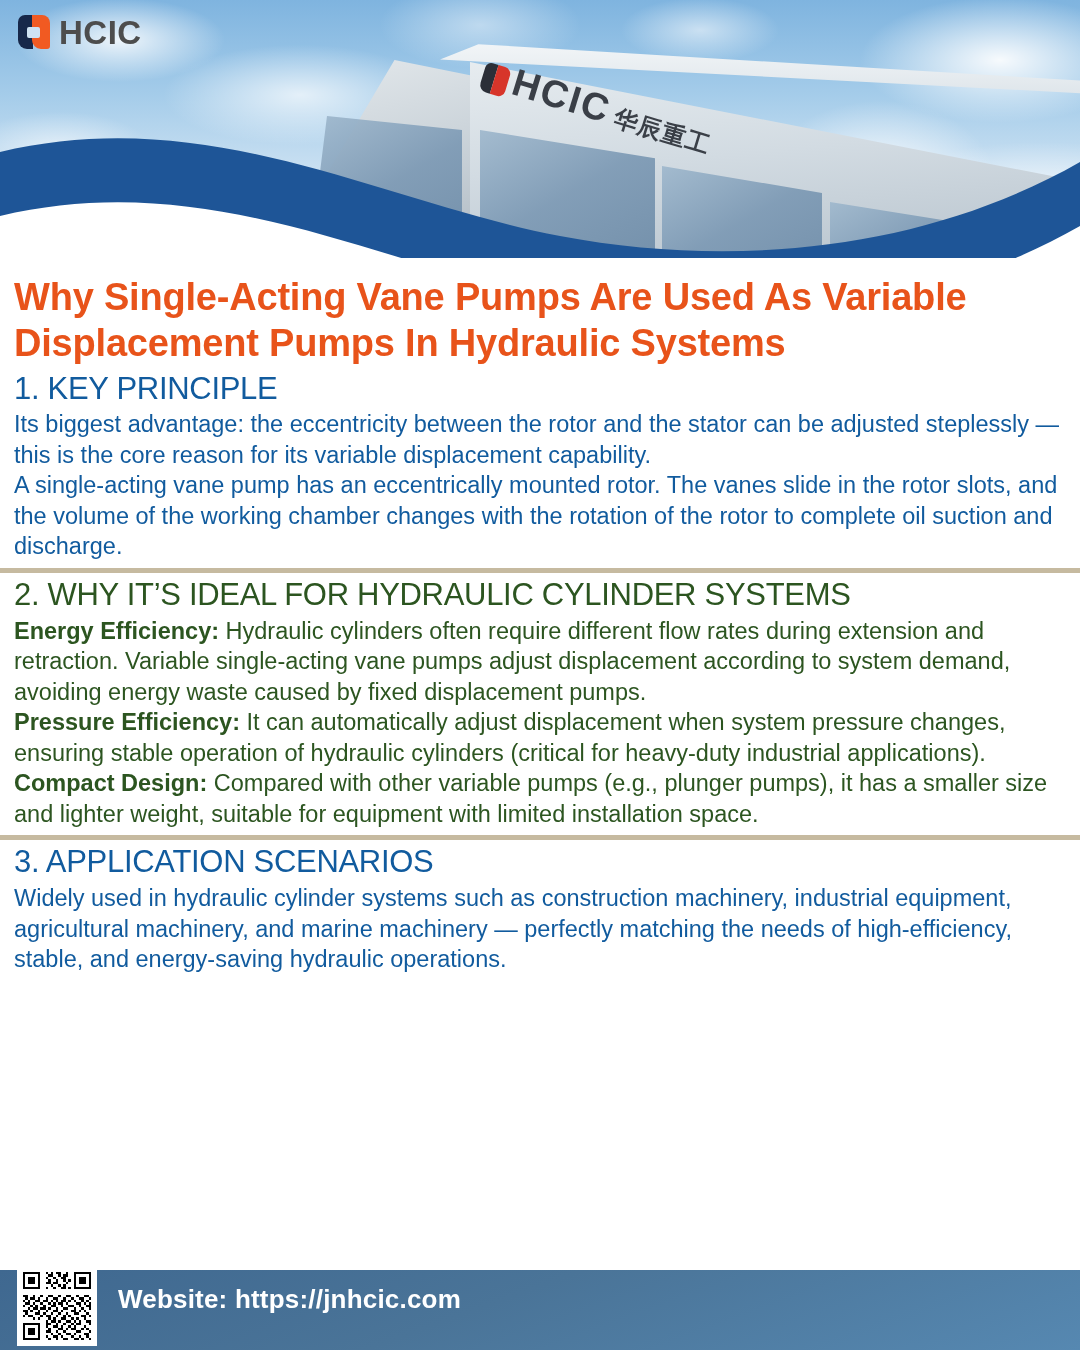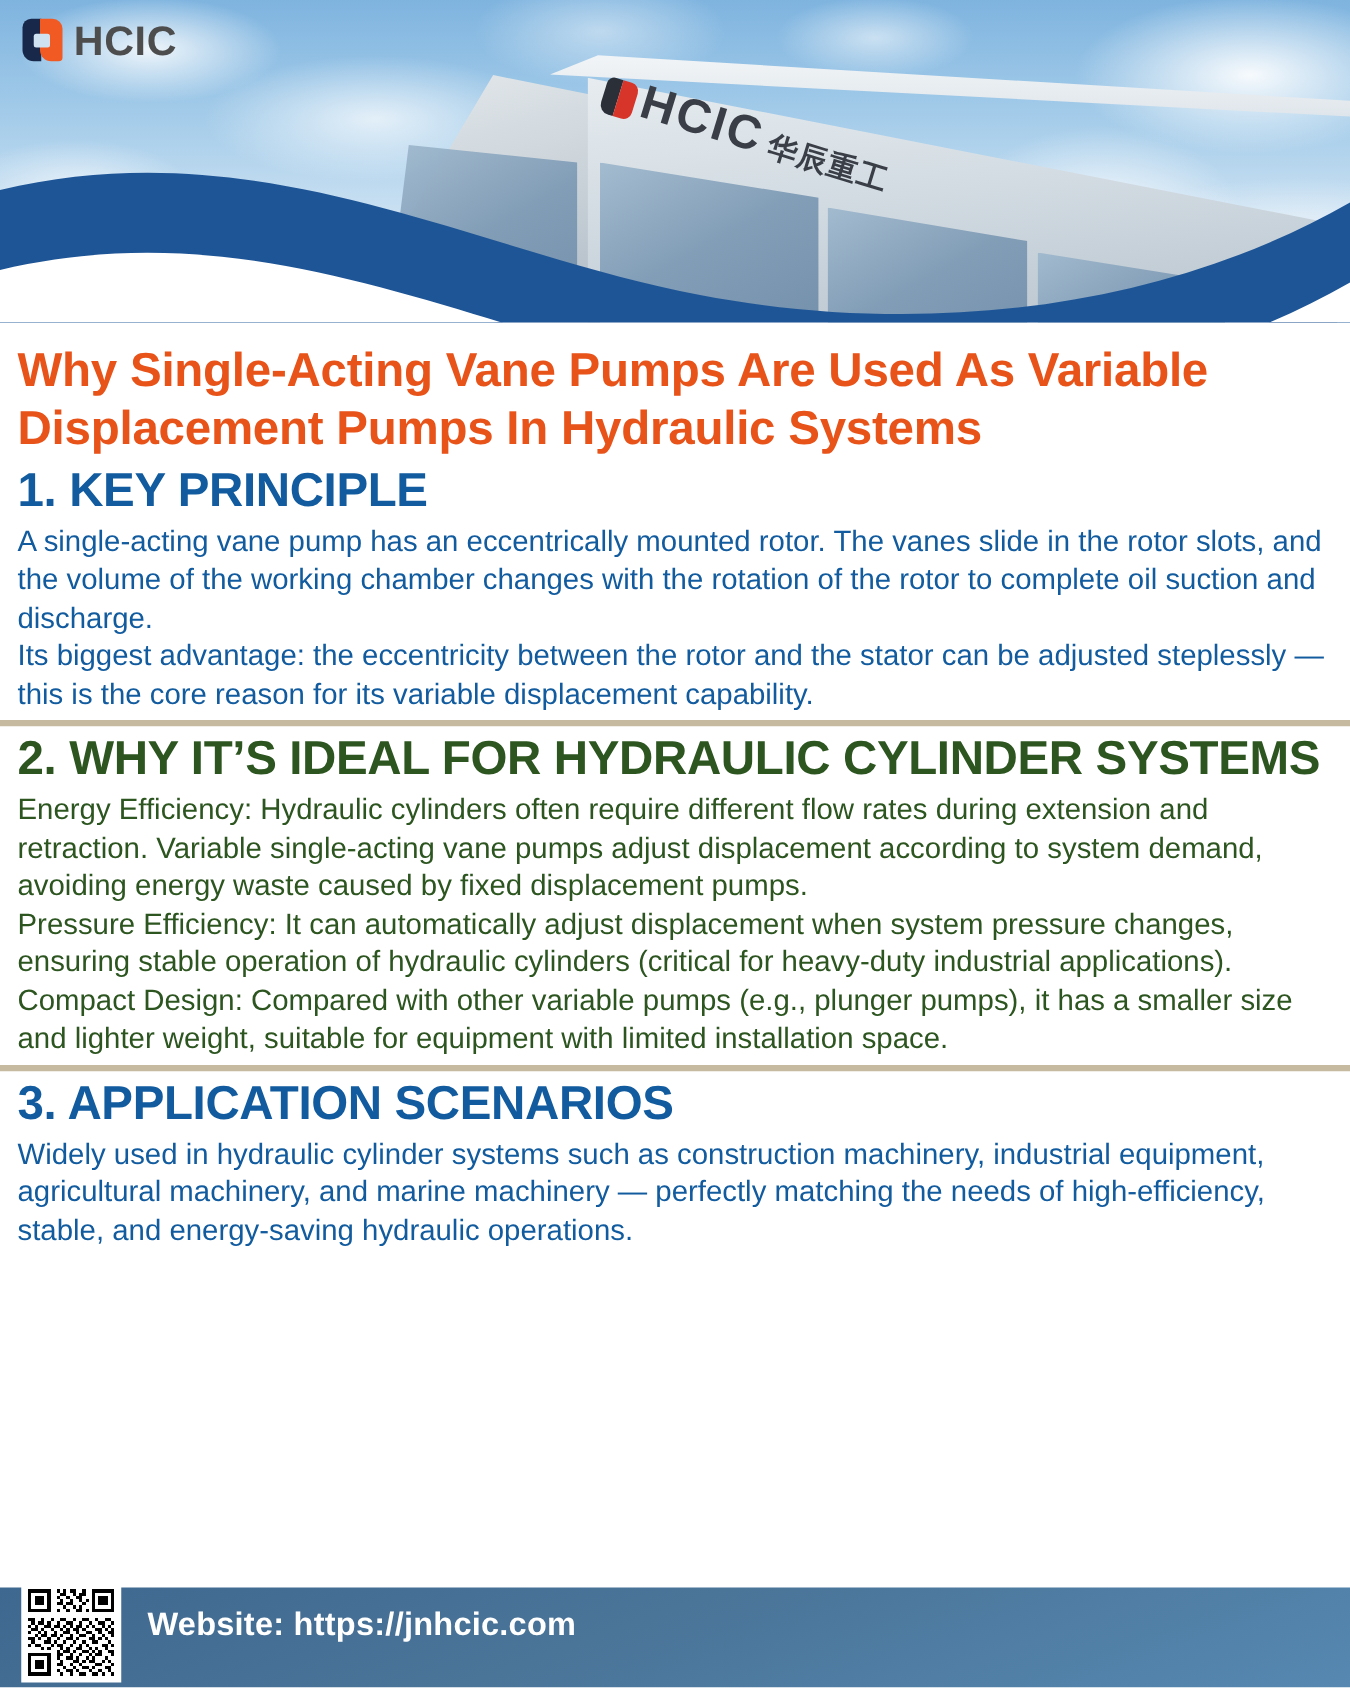--- a/index.html
+++ b/index.html
@@ -186,32 +186,32 @@
     font-weight: 700;
     line-height: 1.22;
     letter-spacing: -0.2px;
   }
 
   
   .section {
     padding: 0 14px;
   }
   .sec-head {
-    font-size: 38px;
-    font-weight: 700;
+    font-size: 31px;
+    font-weight: 400;
     line-height: 1.18;
     margin: 4px 0 2px 0;
     letter-spacing: -0.3px;
   }
   .sec-body {
     font-size: 23.5px;
     line-height: 1.30;
   }
   .sec-body p { margin: 0; }
-  .sec-body b { font-weight: 400; }
+  .sec-body b { font-weight: 700; }
 
   .blue  .sec-head, .blue  .sec-body { color: #115B9E; }
   .green .sec-head, .green .sec-body { color: #2C5520; }
 
   .divider {
     height: 5px;
     background: #C6BAA0;
     margin: 6px 0 4px 0;
     width: 100%;
   }
@@ -290,22 +290,22 @@
     </span>
     <span class="logo-text">HCIC</span>
   </div>
 </div>
 
 <div class="title">Why Single-Acting Vane Pumps Are Used As Variable Displacement Pumps In Hydraulic Systems</div>
 
 <div class="section blue">
   <div class="sec-head">1. KEY PRINCIPLE</div>
   <div class="sec-body">
+    <p><b></b><span>Its biggest advantage: the eccentricity between the rotor and the stator can be adjusted steplessly — this is the core reason for its variable displacement capability.</span></p>
     <p><b></b><span>A single-acting vane pump has an eccentrically mounted rotor. The vanes slide in the rotor slots, and the volume of the working chamber changes with the rotation of the rotor to complete oil suction and discharge.</span></p>
-    <p><b></b><span>Its biggest advantage: the eccentricity between the rotor and the stator can be adjusted steplessly — this is the core reason for its variable displacement capability.</span></p>
   </div>
 </div>
 
 <div class="divider"></div>
 
 <div class="section green">
   <div class="sec-head">2. WHY IT’S IDEAL FOR HYDRAULIC CYLINDER SYSTEMS</div>
   <div class="sec-body">
     <p><b>Energy Efficiency:</b><span> Hydraulic cylinders often require different flow rates during extension and retraction. Variable single-acting vane pumps adjust displacement according to system demand, avoiding energy waste caused by fixed displacement pumps.</span></p>
     <p><b>Pressure Efficiency:</b><span> It can automatically adjust displacement when system pressure changes, ensuring stable operation of hydraulic cylinders (critical for heavy-duty industrial applications).</span></p>

